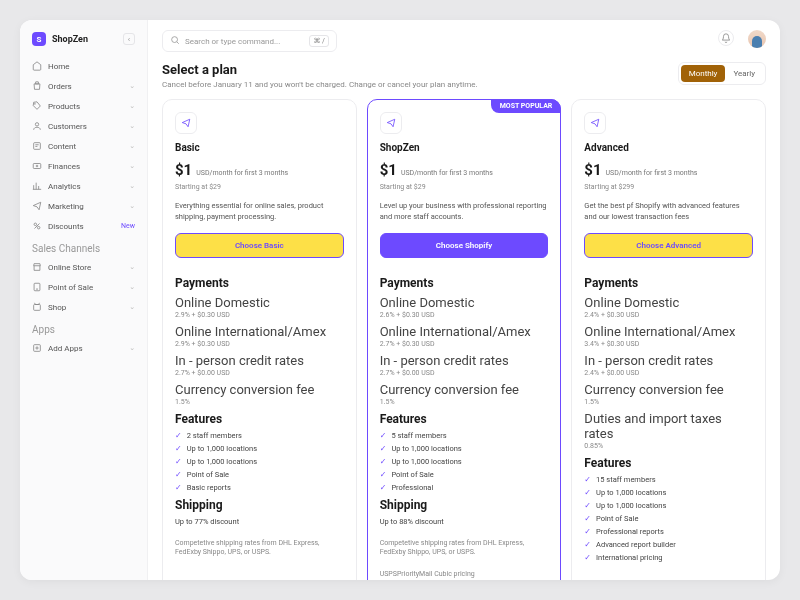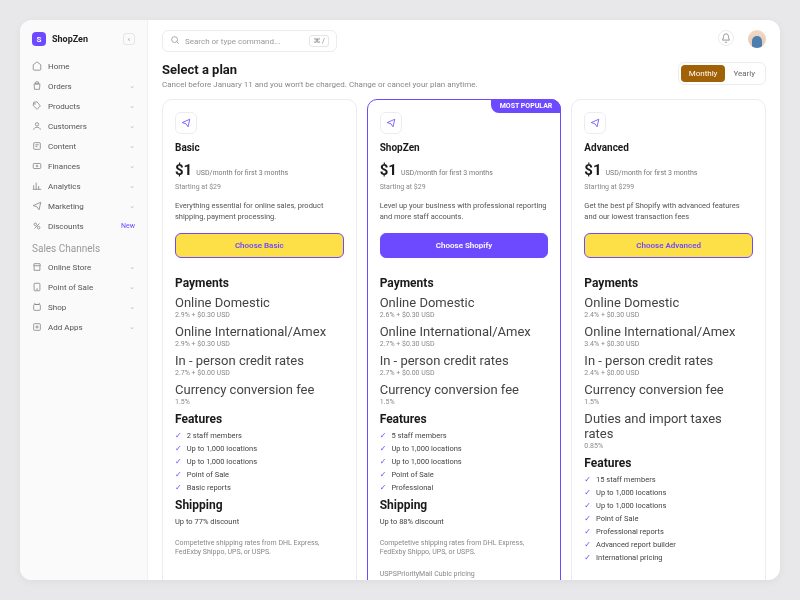--- a/index.html
+++ b/index.html
@@ -178,20 +178,21 @@
     <span class="icon">
             <svg viewBox="0 0 24 24" fill="none" stroke="currentColor" stroke-width="2">
               <path d="M6 2l2 4h8l2-4"></path>
               <rect x="4" y="6" width="16" height="14" rx="2"></rect>
             </svg>
           </span>
     <span>Shop</span>
     <span class="chev">⌄</span>
   </div>
       </div>
+    <div class="section-label">Apps</div>
     <div id="nav-apps">
         <div class="nav-item">
     <span class="icon">
             <svg viewBox="0 0 24 24" fill="none" stroke="currentColor" stroke-width="2">
               <rect x="4" y="4" width="16" height="16" rx="2"></rect>
               <path d="M12 8v8M8 12h8"></path>
             </svg>
           </span>
     <span>Add Apps</span>
     <span class="chev">⌄</span>

